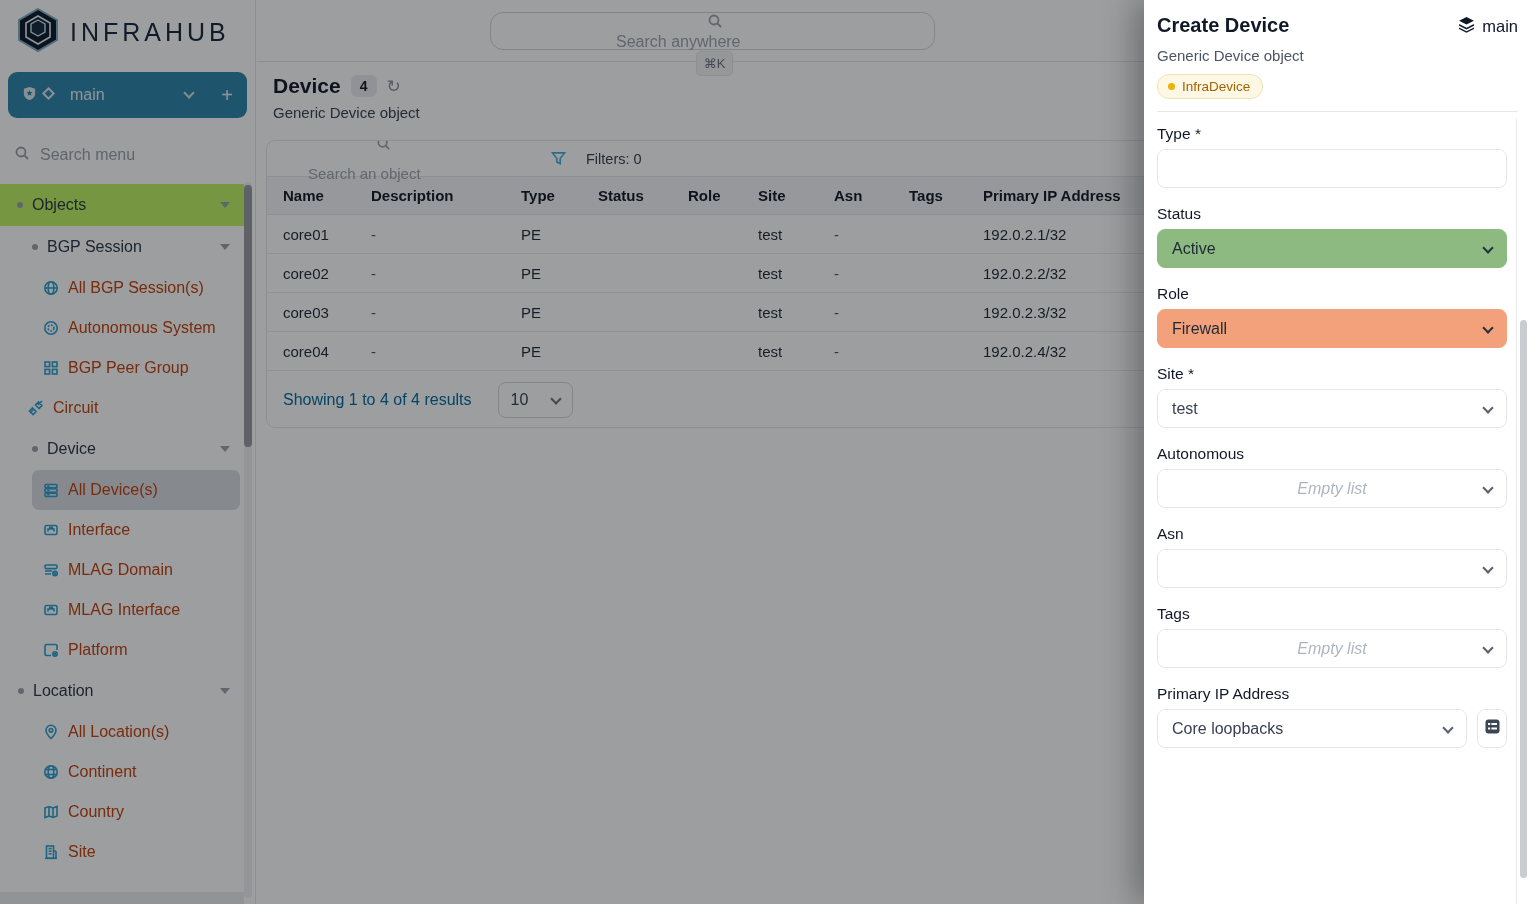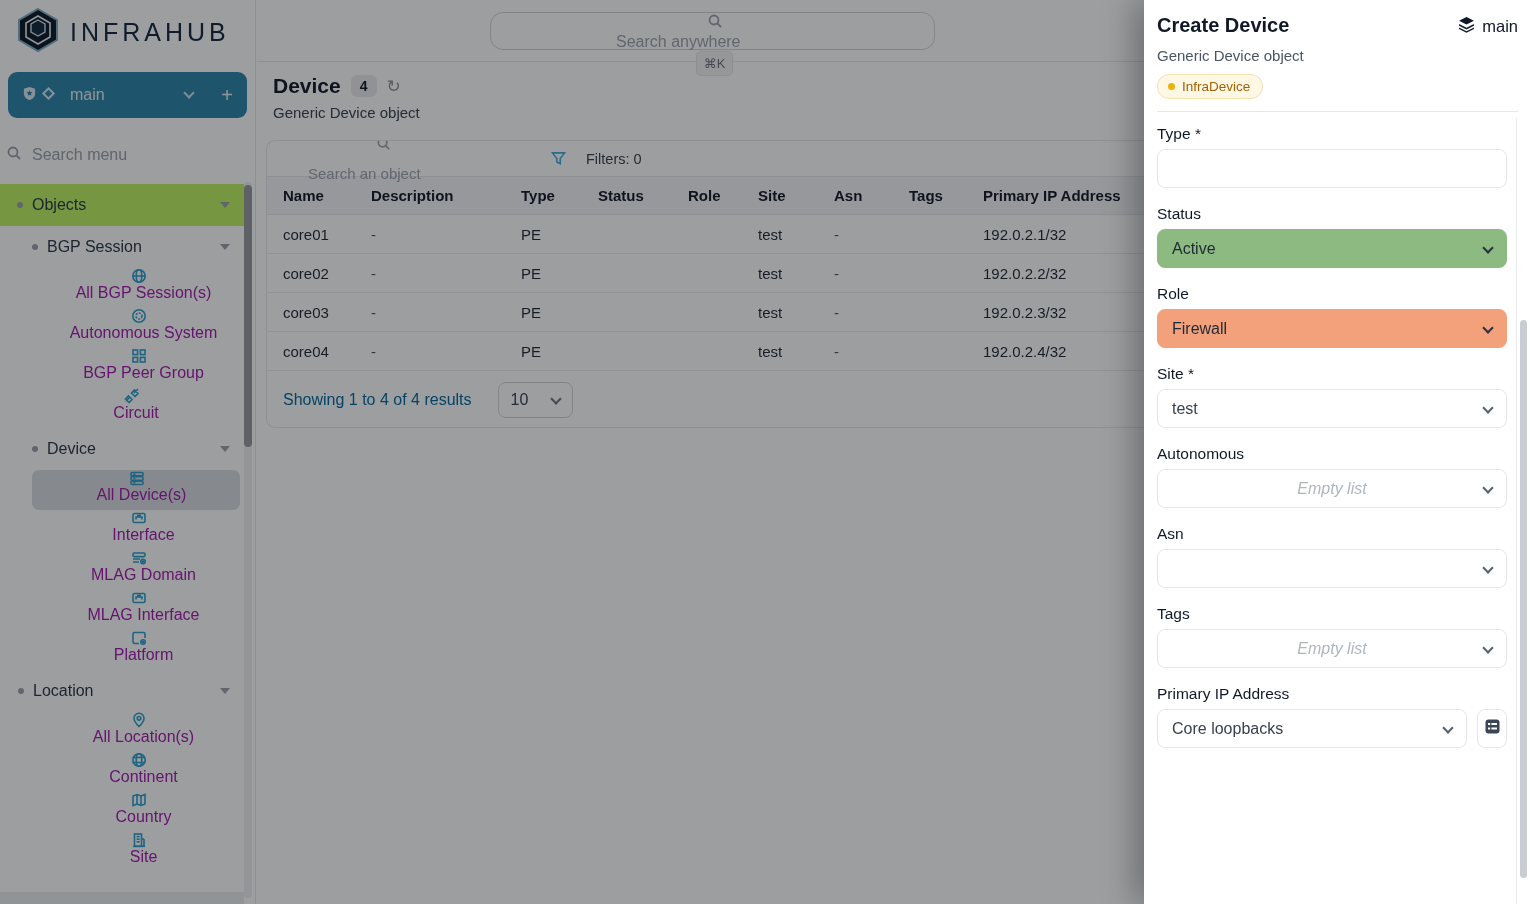--- a/index.html
+++ b/index.html
@@ -10,30 +10,30 @@
   .sidebar { position:absolute; left:0; top:0; width:256px; height:904px; background:#fff; border-right:1px solid #E5E7EB; z-index:10; }
   .logo-row { display:flex; align-items:center; gap:10px; padding:8px 0 6px 16px; height:62px; }
   .logo-text { font-size:25px; font-weight:400; letter-spacing:4px; color:#15273F; }
   .branch-btn { position:absolute; left:8px; top:72px; width:239px; height:46px; background:#2E84AC; border-radius:9px; display:flex; align-items:center; padding:0 14px; color:#E7F0F6; cursor:pointer; }
   .branch-icons { display:flex; align-items:center; gap:4px; margin-right:14px; }
   .branch-label { font-size:16px; flex:0 0 auto; }
   .branch-spacer { flex:1; }
   .chev { display:inline-block; width:8px; height:8px; border-right:2px solid currentColor; border-bottom:2px solid currentColor; transform:rotate(45deg); }
   .branch-chev { color:#CFE0EA; margin-right:28px; margin-top:-4px; }
   .branch-plus { font-size:20px; color:#E7F0F6; font-weight:400; }
-  .menu-search { position:absolute; left:0; top:138px; width:255px; height:34px; display:flex; align-items:center; gap:10px; padding-left:6px; color:#8D959F; }
+  .menu-search { position:absolute; left:0; top:138px; width:255px; height:34px; display:flex; align-items:center; gap:10px; padding-left:14px; color:#8D959F; }
   .menu-search input { border:none; outline:none; font-size:16px; color:#4B5563; width:190px; font-family:inherit; background:transparent; }
   .menu-search input::placeholder { color:#98A1AC; }
   .menu { position:absolute; left:0; top:184px; width:244px; }
   .m-row { display:flex; align-items:center; height:40px; font-size:16px; color:#2B3648; }
   .m-row.group0 { background:#bef264; height:42px; }
   .m-row.group1 { height:42px; }
   .m-dot { width:6px; height:6px; border-radius:50%; background:#9AA2AD; margin-right:9px; }
   .m-caret { margin-left:auto; margin-right:14px; width:0; height:0; border-left:5px solid transparent; border-right:5px solid transparent; border-top:6px solid #9AA2AD; }
-  .m-item { color:#a21caf; cursor:pointer;flex-direction:column; }
+  .m-item { color:#c2410c; cursor:pointer; }
   .m-item .m-ic { color:#2C9FD0; margin-right:9px; display:flex; align-items:center; }
   .m-item.sel { background:#D9DDE2; border-radius:7px; margin-left:32px; width:208px; padding-left:11px !important; }
   .sb-scroll-track { position:absolute; right:3px; top:182px; width:8px; height:716px; background:#EFF1F4; border-radius:4px; }
   .sb-scroll-thumb { position:absolute; right:3px; top:185px; width:8px; height:262px; background:#969BA0; border-radius:4px; }
   .sb-bottom-strip { position:absolute; left:0; top:892px; width:244px; height:12px; background:#EBEEF2; }
 
   
   .content { position:absolute; left:257px; top:0; width:1273px; height:904px; background:#FFFFFF; }
   .topbar { position:relative; height:62px; border-bottom:1px solid #E5E7EB; }
   .global-search { position:absolute; left:233px; top:12px; width:445px; height:38px; border:1px solid #D1D5DB; border-radius:13px; display:flex; align-items:center; padding:0 8px 0 12px; color:#9CA3AF;flex-direction:column; }

